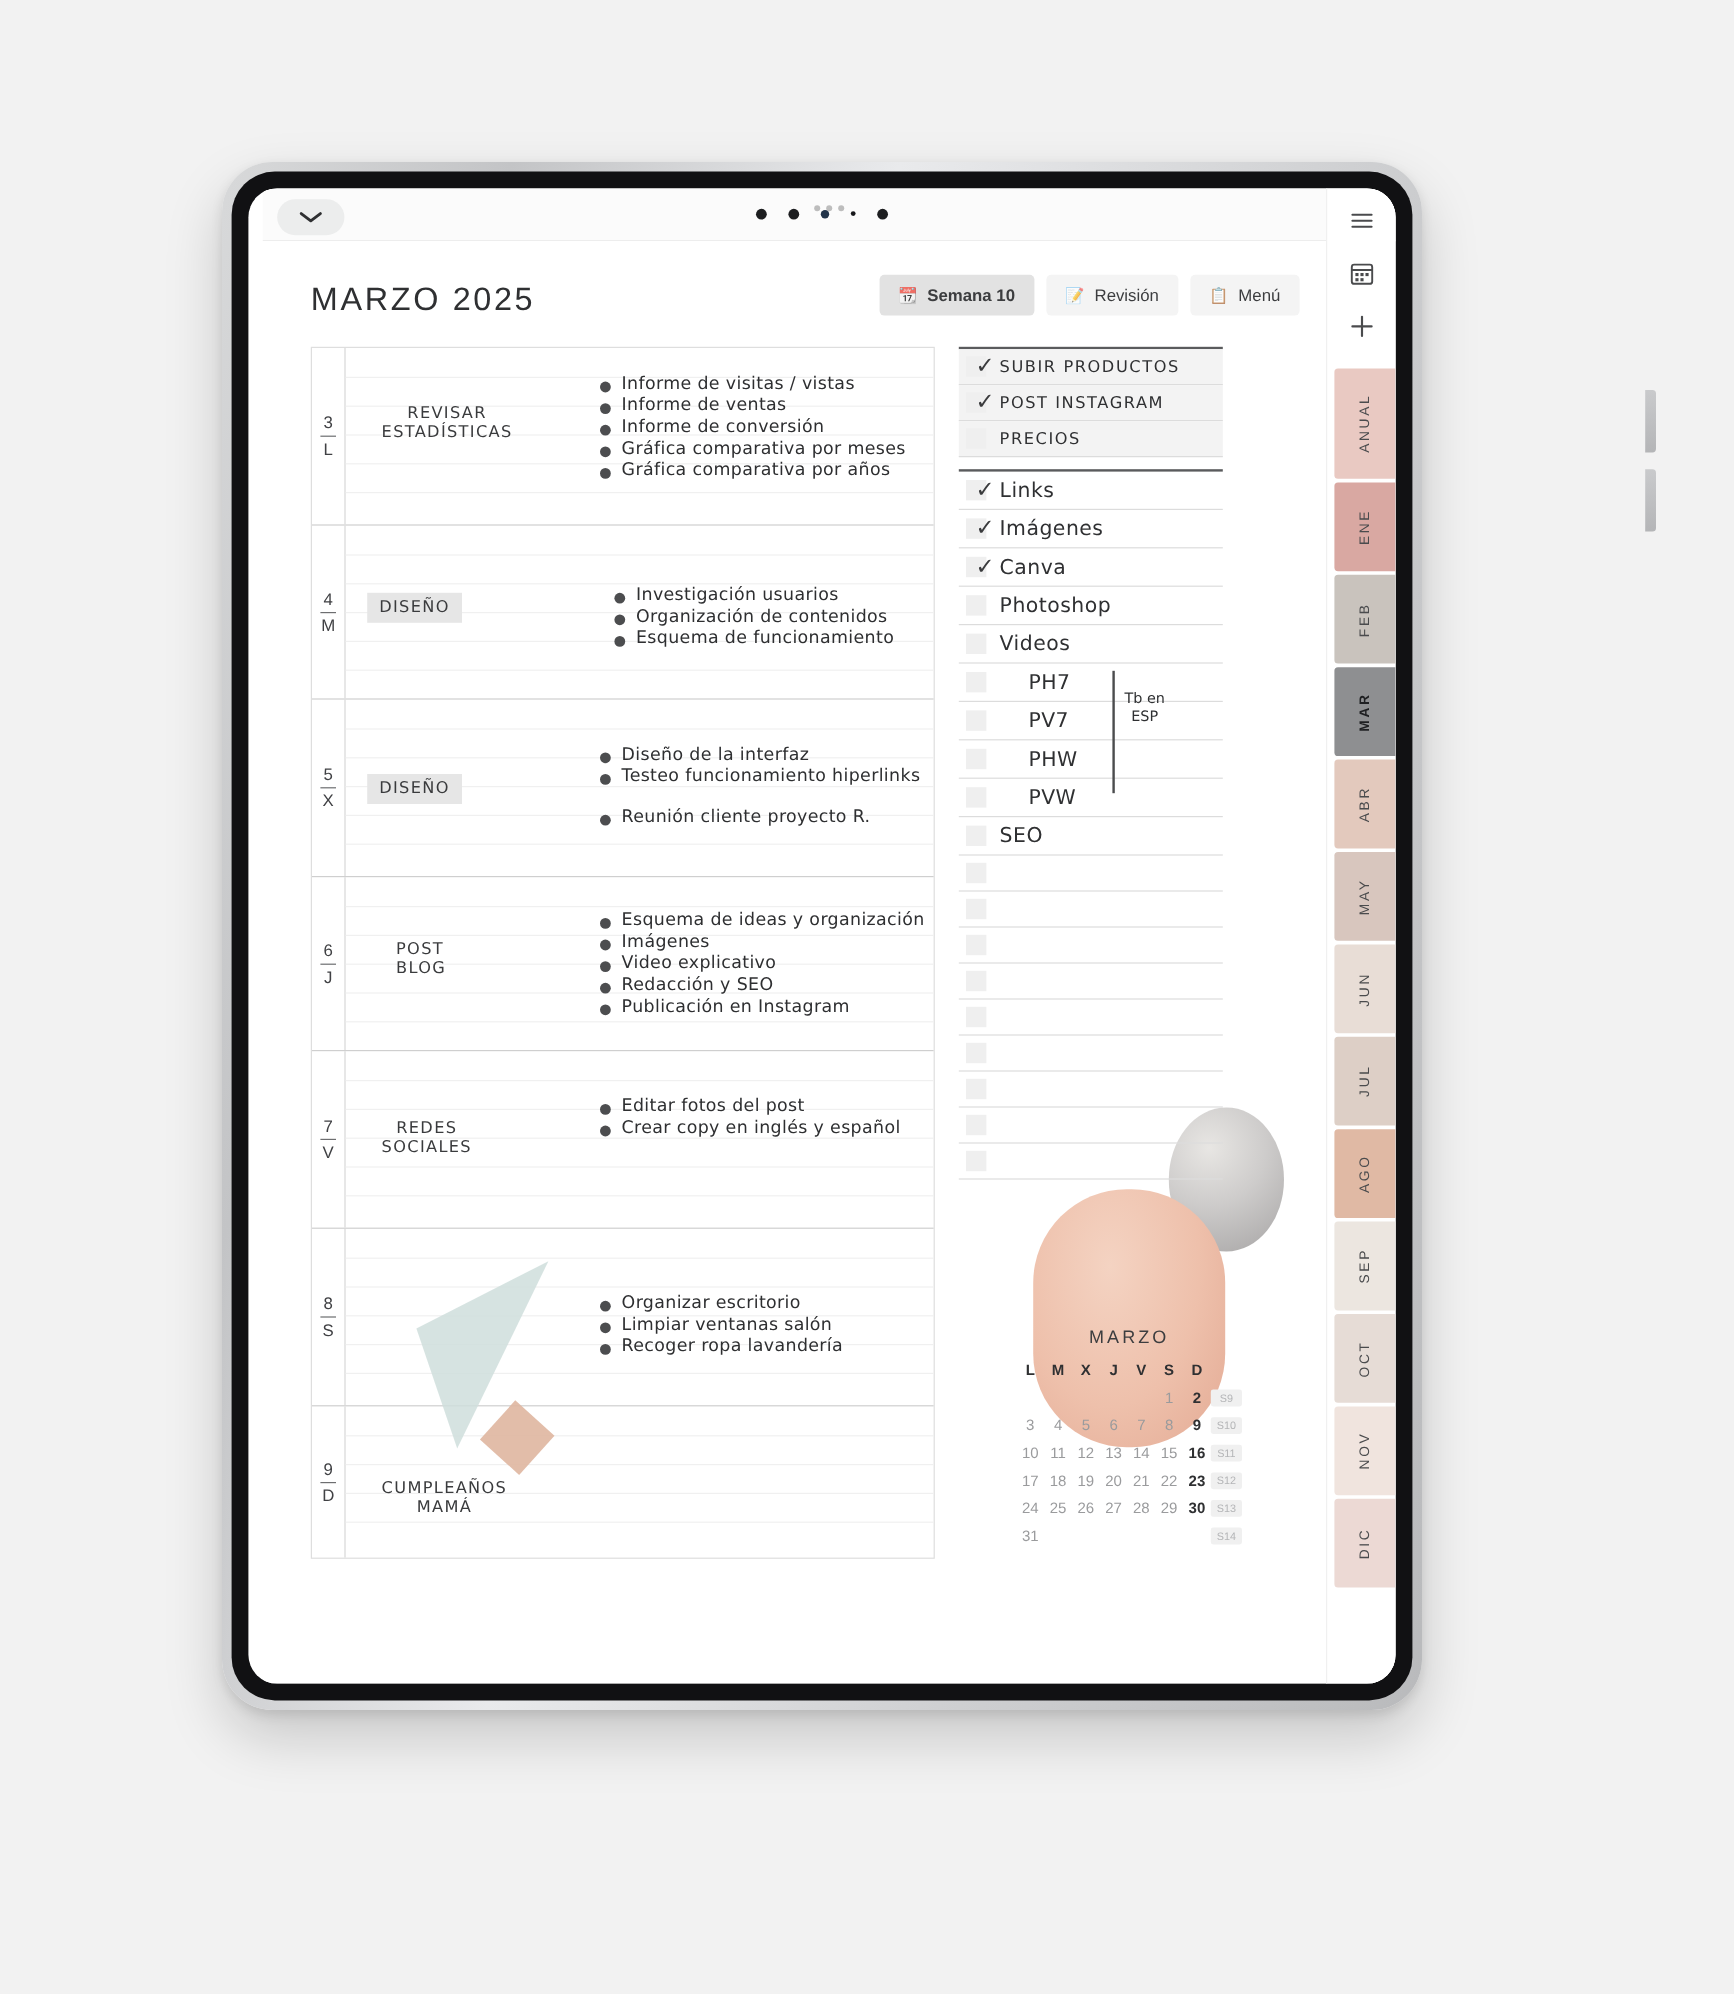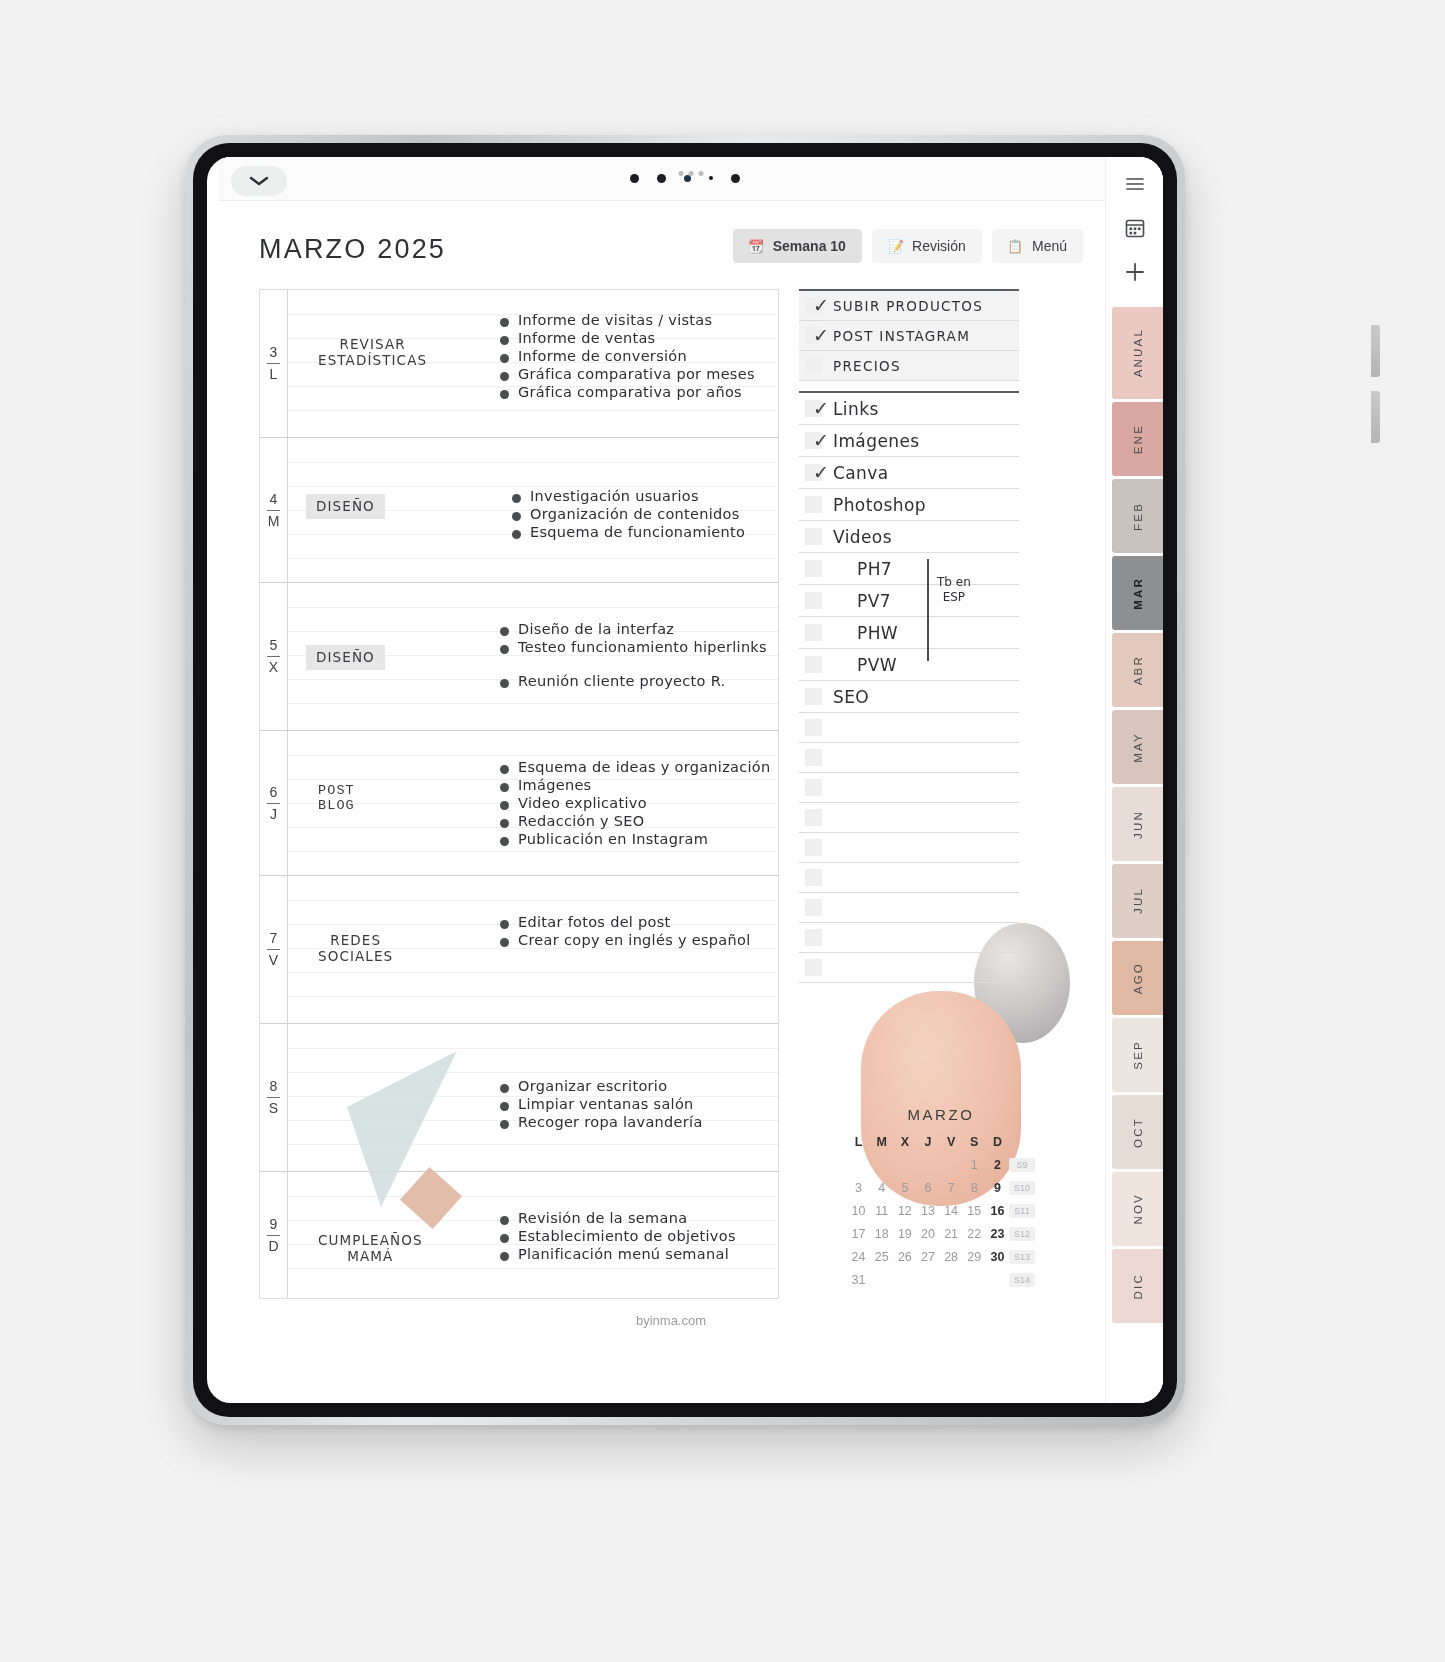--- a/index.html
+++ b/index.html
@@ -307,21 +307,21 @@
                     <span class="d">J</span>
                   </div>
                   <div class="rowbody">
                     <div class="rules">
                       <i style="top: 24px;"></i>
                       <i style="top: 48px;"></i>
                       <i style="top: 72px;"></i>
                       <i style="top: 96px;"></i>
                       <i style="top: 120px;"></i>
                     </div>
-                    <div class="cat" style="top: 52px; left: 30px; text-align: left; font-family: Liberation Mono, monospace;">
+                    <div class="cat" style="top: 52px; left: 42px; text-align: left;">
                       <div>POST</div>
                       <div>BLOG</div>
                     </div>
                     <div class="tasks" style="top: 28px; left: 212px;">
                       <div class="task">
                         <span class="bul"></span>
                         <span class="tx">Esquema de ideas y organización</span>
                       </div>
                       <div class="task">
                         <span class="bul"></span>
@@ -411,34 +411,20 @@
                   <div class="rowbody">
                     <div class="rules">
                       <i style="top: 24px;"></i>
                       <i style="top: 48px;"></i>
                       <i style="top: 72px;"></i>
                       <i style="top: 96px;"></i>
                     </div>
                     <div class="cat" style="top: 60px; left: 30px; text-align: center;">
                       <div>CUMPLEAÑOS</div>
                       <div>MAMÁ</div>
-                    </div>
-                    <div class="tasks" style="top: 38px; left: 212px;">
-                      <div class="task">
-                        <span class="bul"></span>
-                        <span class="tx">Revisión de la semana</span>
-                      </div>
-                      <div class="task">
-                        <span class="bul"></span>
-                        <span class="tx">Establecimiento de objetivos</span>
-                      </div>
-                      <div class="task">
-                        <span class="bul"></span>
-                        <span class="tx">Planificación menú semanal</span>
-                      </div>
                     </div>
                   </div>
                 </div>
               </div>
 
             <div class="sticker st-oval-gray"></div>
             <div class="sticker st-blob-peach"></div>
             <svg class="sticker" style="left:120px;top:848px;width:140px;height:160px;" viewBox="0 0 140 160">
               <polygon points="118,2 8,58 42,158" fill="#cfdedc" opacity="0.85"></polygon>
             </svg>
@@ -613,21 +599,20 @@
                   <div class="mc-d"></div>
                   <div class="mc-d"></div>
                   <div class="mc-d"></div>
                   <div class="mc-d"></div>
                   <div class="mc-d"></div>
                   <div class="mc-d"></div>
                   <div class="mc-w">S14</div>
                 </div>
             </div>
 
-            <div class="footer-url">byinma.com</div>
           </div>
 
           <div class="rail">
             <div class="rail-icons">
               <div class="ric">
                 <svg viewBox="0 0 24 24">
                     <g stroke="#4a4b4d" stroke-width="1.7" stroke-linecap="round">
                   <line x1="4" y1="7" x2="20" y2="7"></line>
                       <line x1="4" y1="12" x2="20" y2="12"></line>
                       <line x1="4" y1="17" x2="20" y2="17"></line>

